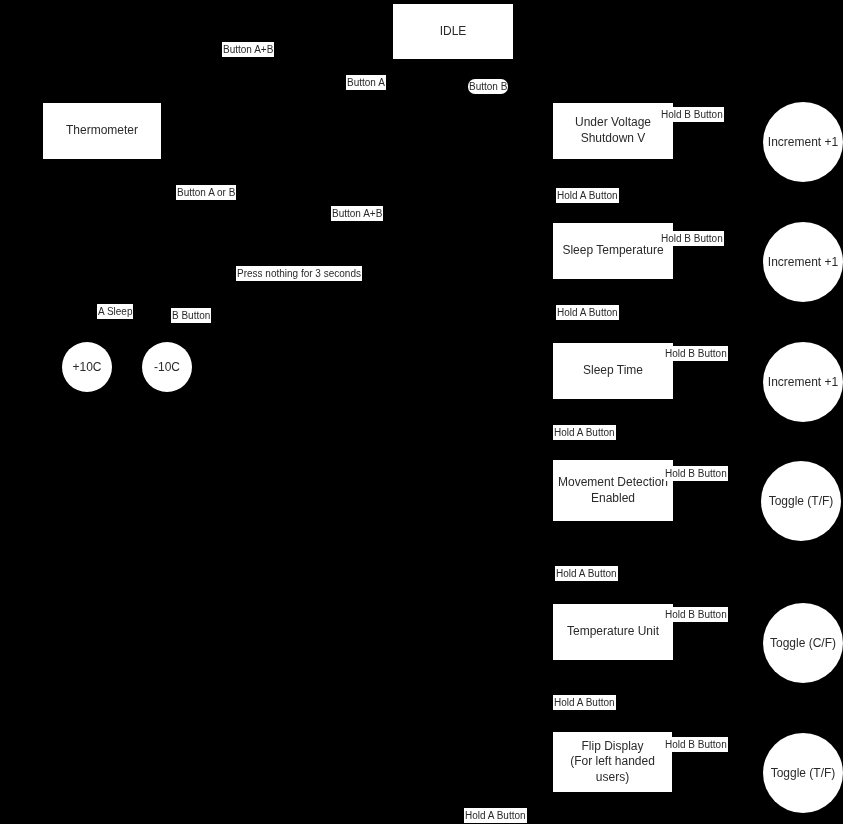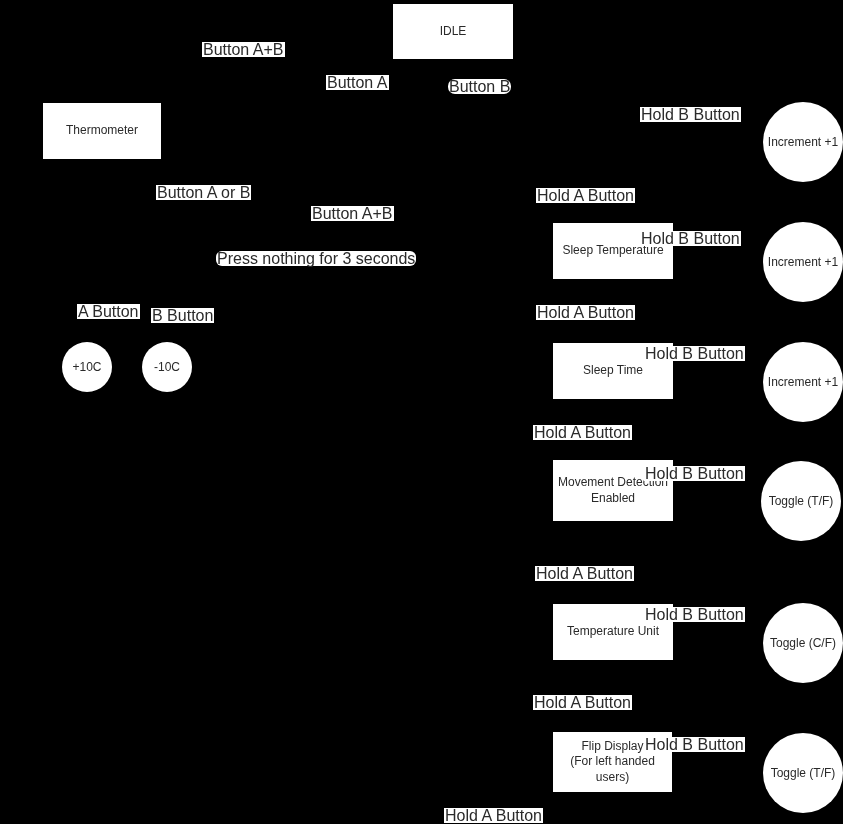--- a/index.html
+++ b/index.html
@@ -35,36 +35,39 @@
     justify-content: center;
     text-align: center;
     font-size: 12px;
     line-height: 1.2;
     box-sizing: border-box;
   }
   .tlabel {
     position: absolute;
     background: #ffffff;
     color: #2a2a2a;
-    font-size: 16px;
+    font-size: 10px;
     line-height: 15px;
     padding: 0 1px;
     white-space: nowrap;
+    margin-left: 20px;
   }
 </style>
 </head>
 <body>
 
 <div class="canvas">
 
   <div class="state" style="left:352px; top:4px; width:120px; height:55px;">IDLE</div>
 
   <div class="state" style="left:2px; top:103px; width:118px; height:56px;">Thermometer</div>
 
 
+  <div class="state" style="left:512px; top:103px; width:120px; height:56px;">Under Voltage
+Shutdown V</div>
 
 
   <div class="state" style="left:512px; top:223px; width:120px; height:56px;">Sleep Temperature</div>
 
   <div class="state" style="left:512px; top:343px; width:120px; height:56px;">Sleep Time</div>
 
   <div class="state" style="left:512px; top:460px; width:120px; height:61px;">Movement Detection
 Enabled</div>
 
   <div class="state" style="left:512px; top:604px; width:120px; height:56px;">Temperature Unit</div>
@@ -92,23 +95,23 @@
   <div class="tlabel" style="left:202px; top:42px;">Button A+B</div>
 
   <div class="tlabel" style="left:326px; top:75px;">Button A</div>
 
   <div class="tlabel" style="left:448px; top:79px;border-radius:7px;">Button B</div>
 
   <div class="tlabel" style="left:156px; top:185px;">Button A or B</div>
 
   <div class="tlabel" style="left:311px; top:206px;">Button A+B</div>
 
-  <div class="tlabel" style="left:216px; top:251px;border-radius:6px;">Press nothing for 3 seconds</div>
+  <div class="tlabel" style="left:216px; top:266px;">Press nothing for 3 seconds</div>
 
-  <div class="tlabel" style="left:77px; top:304px;">A Button</div>
+  <div class="tlabel" style="left:77px; top:304px;">A Sleep</div>
 
   <div class="tlabel" style="left:151px; top:308px;">B Button</div>
 
   <div class="tlabel" style="left:640px; top:107px;">Hold B Button</div>
 
   <div class="tlabel" style="left:536px; top:188px;">Hold A Button</div>
 
   <div class="tlabel" style="left:640px; top:231px;">Hold B Button</div>
 
   <div class="tlabel" style="left:536px; top:305px;">Hold A Button</div>

